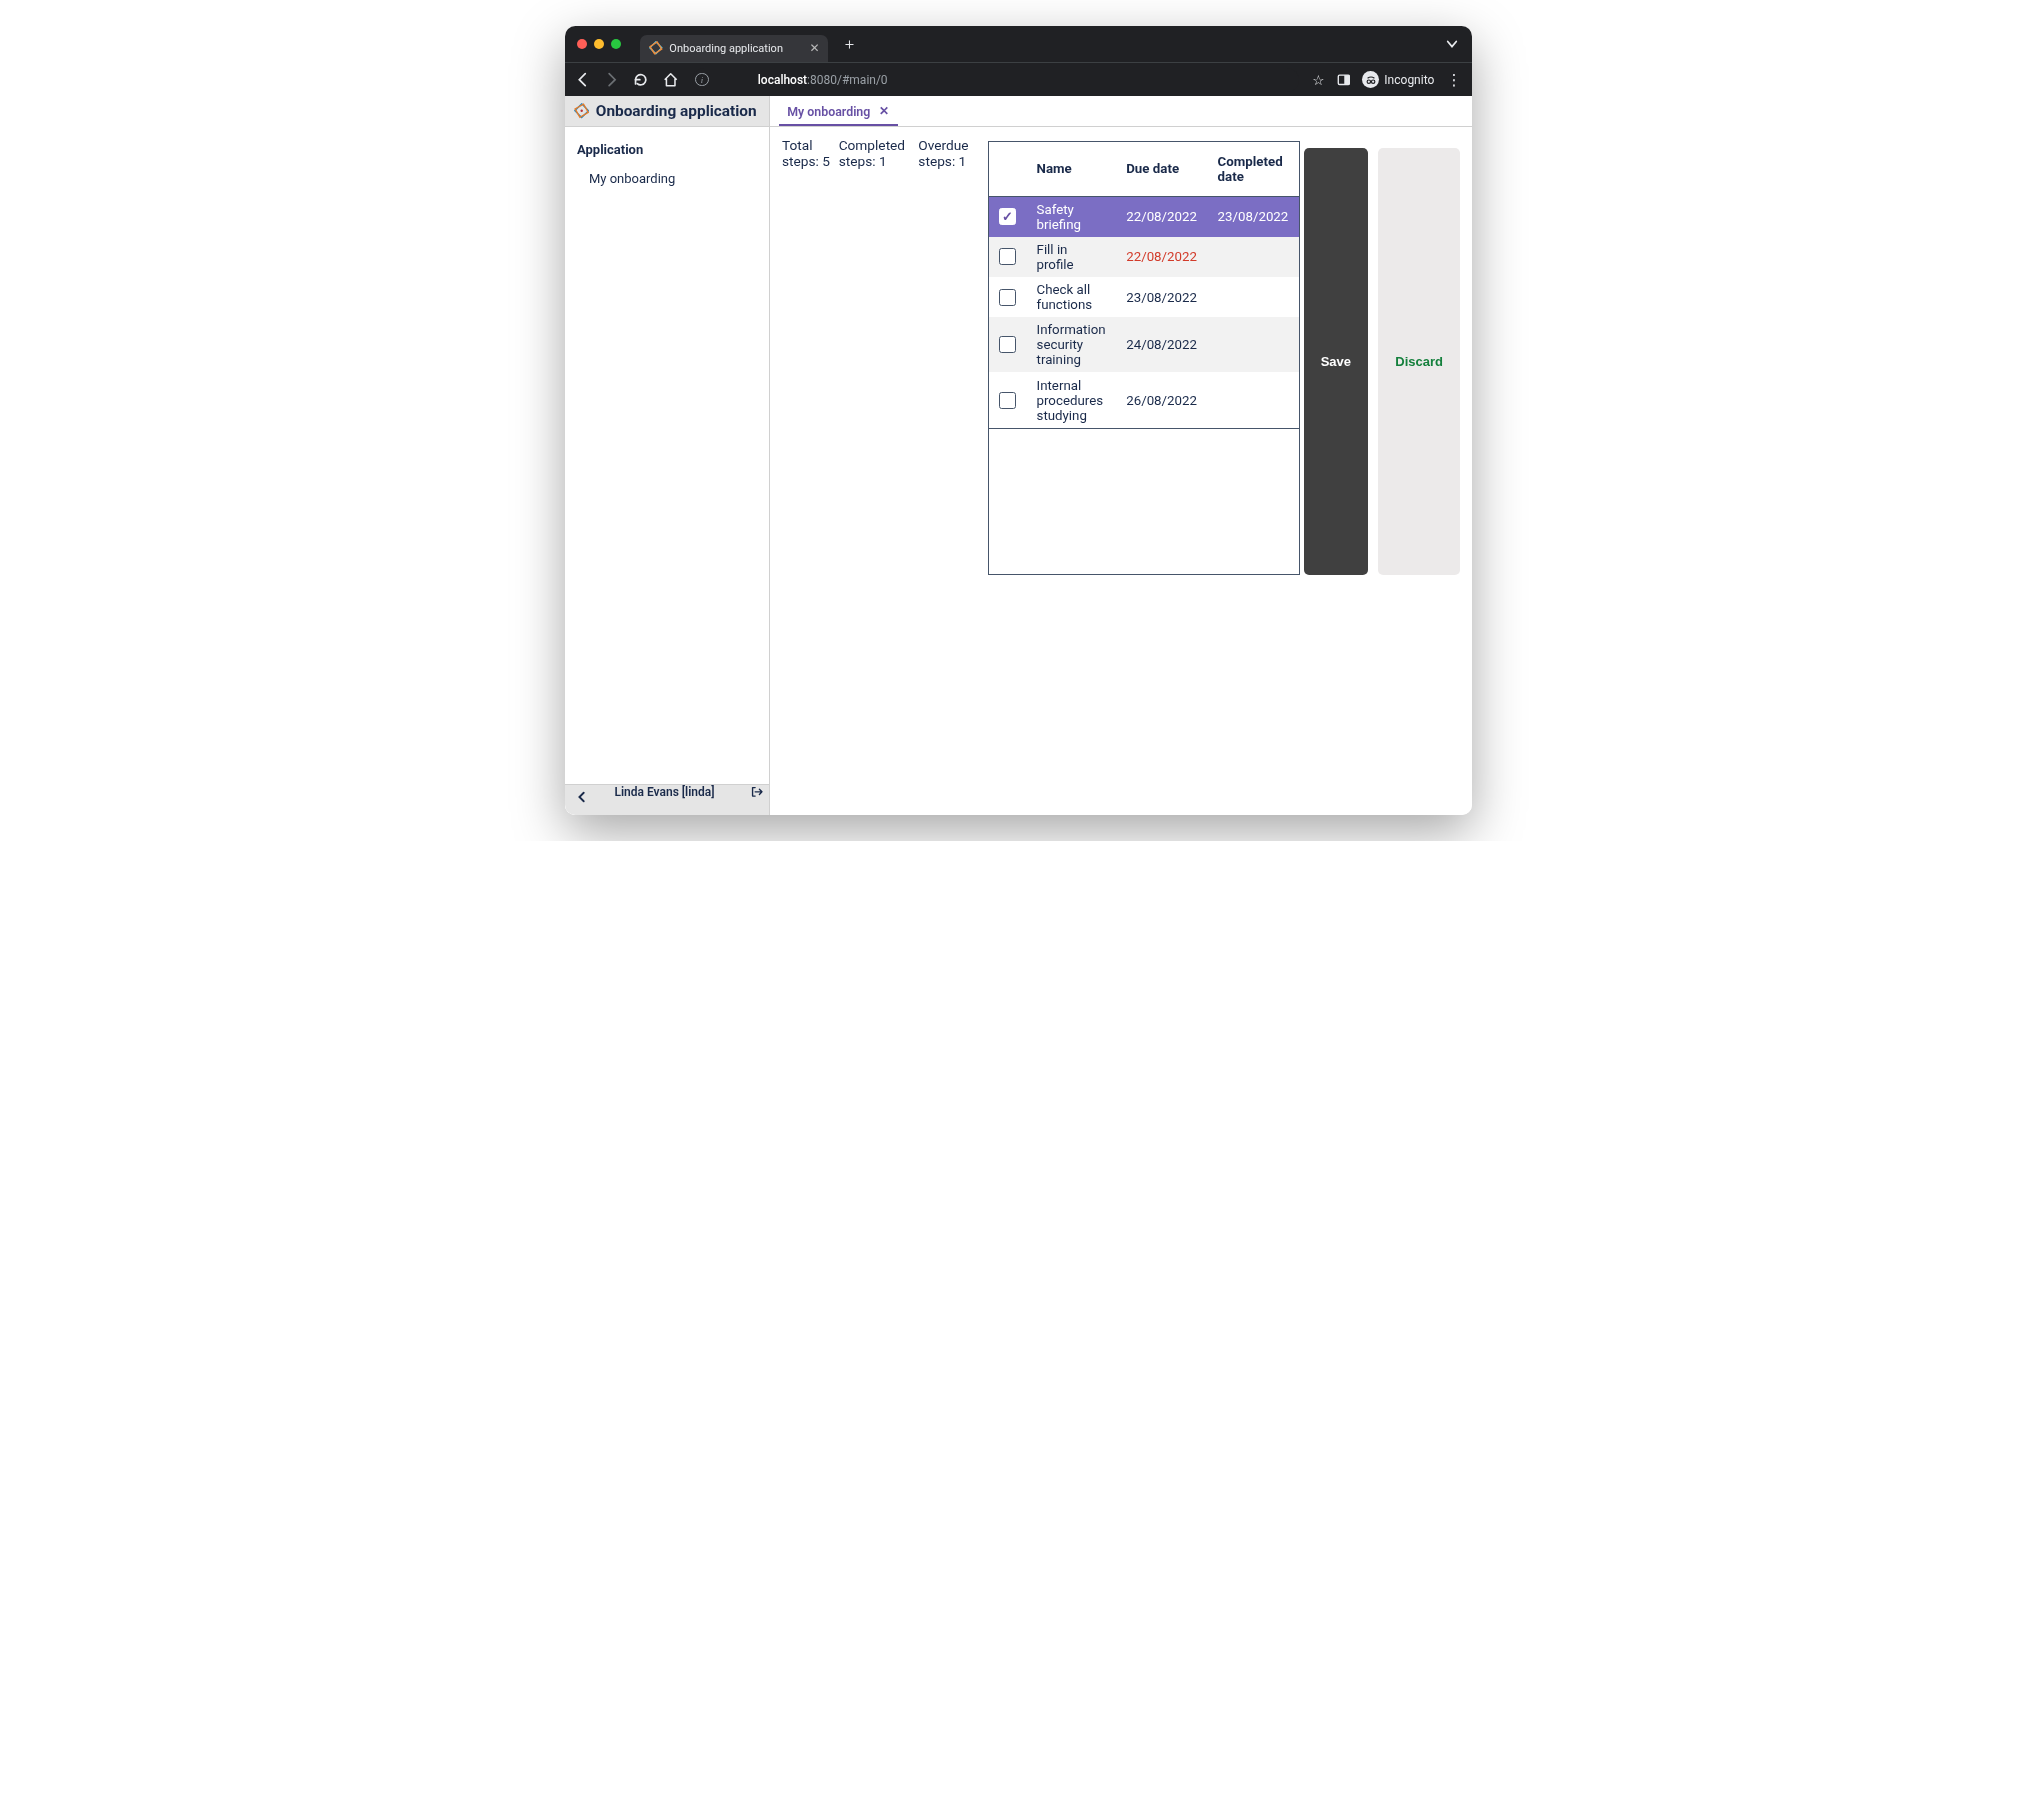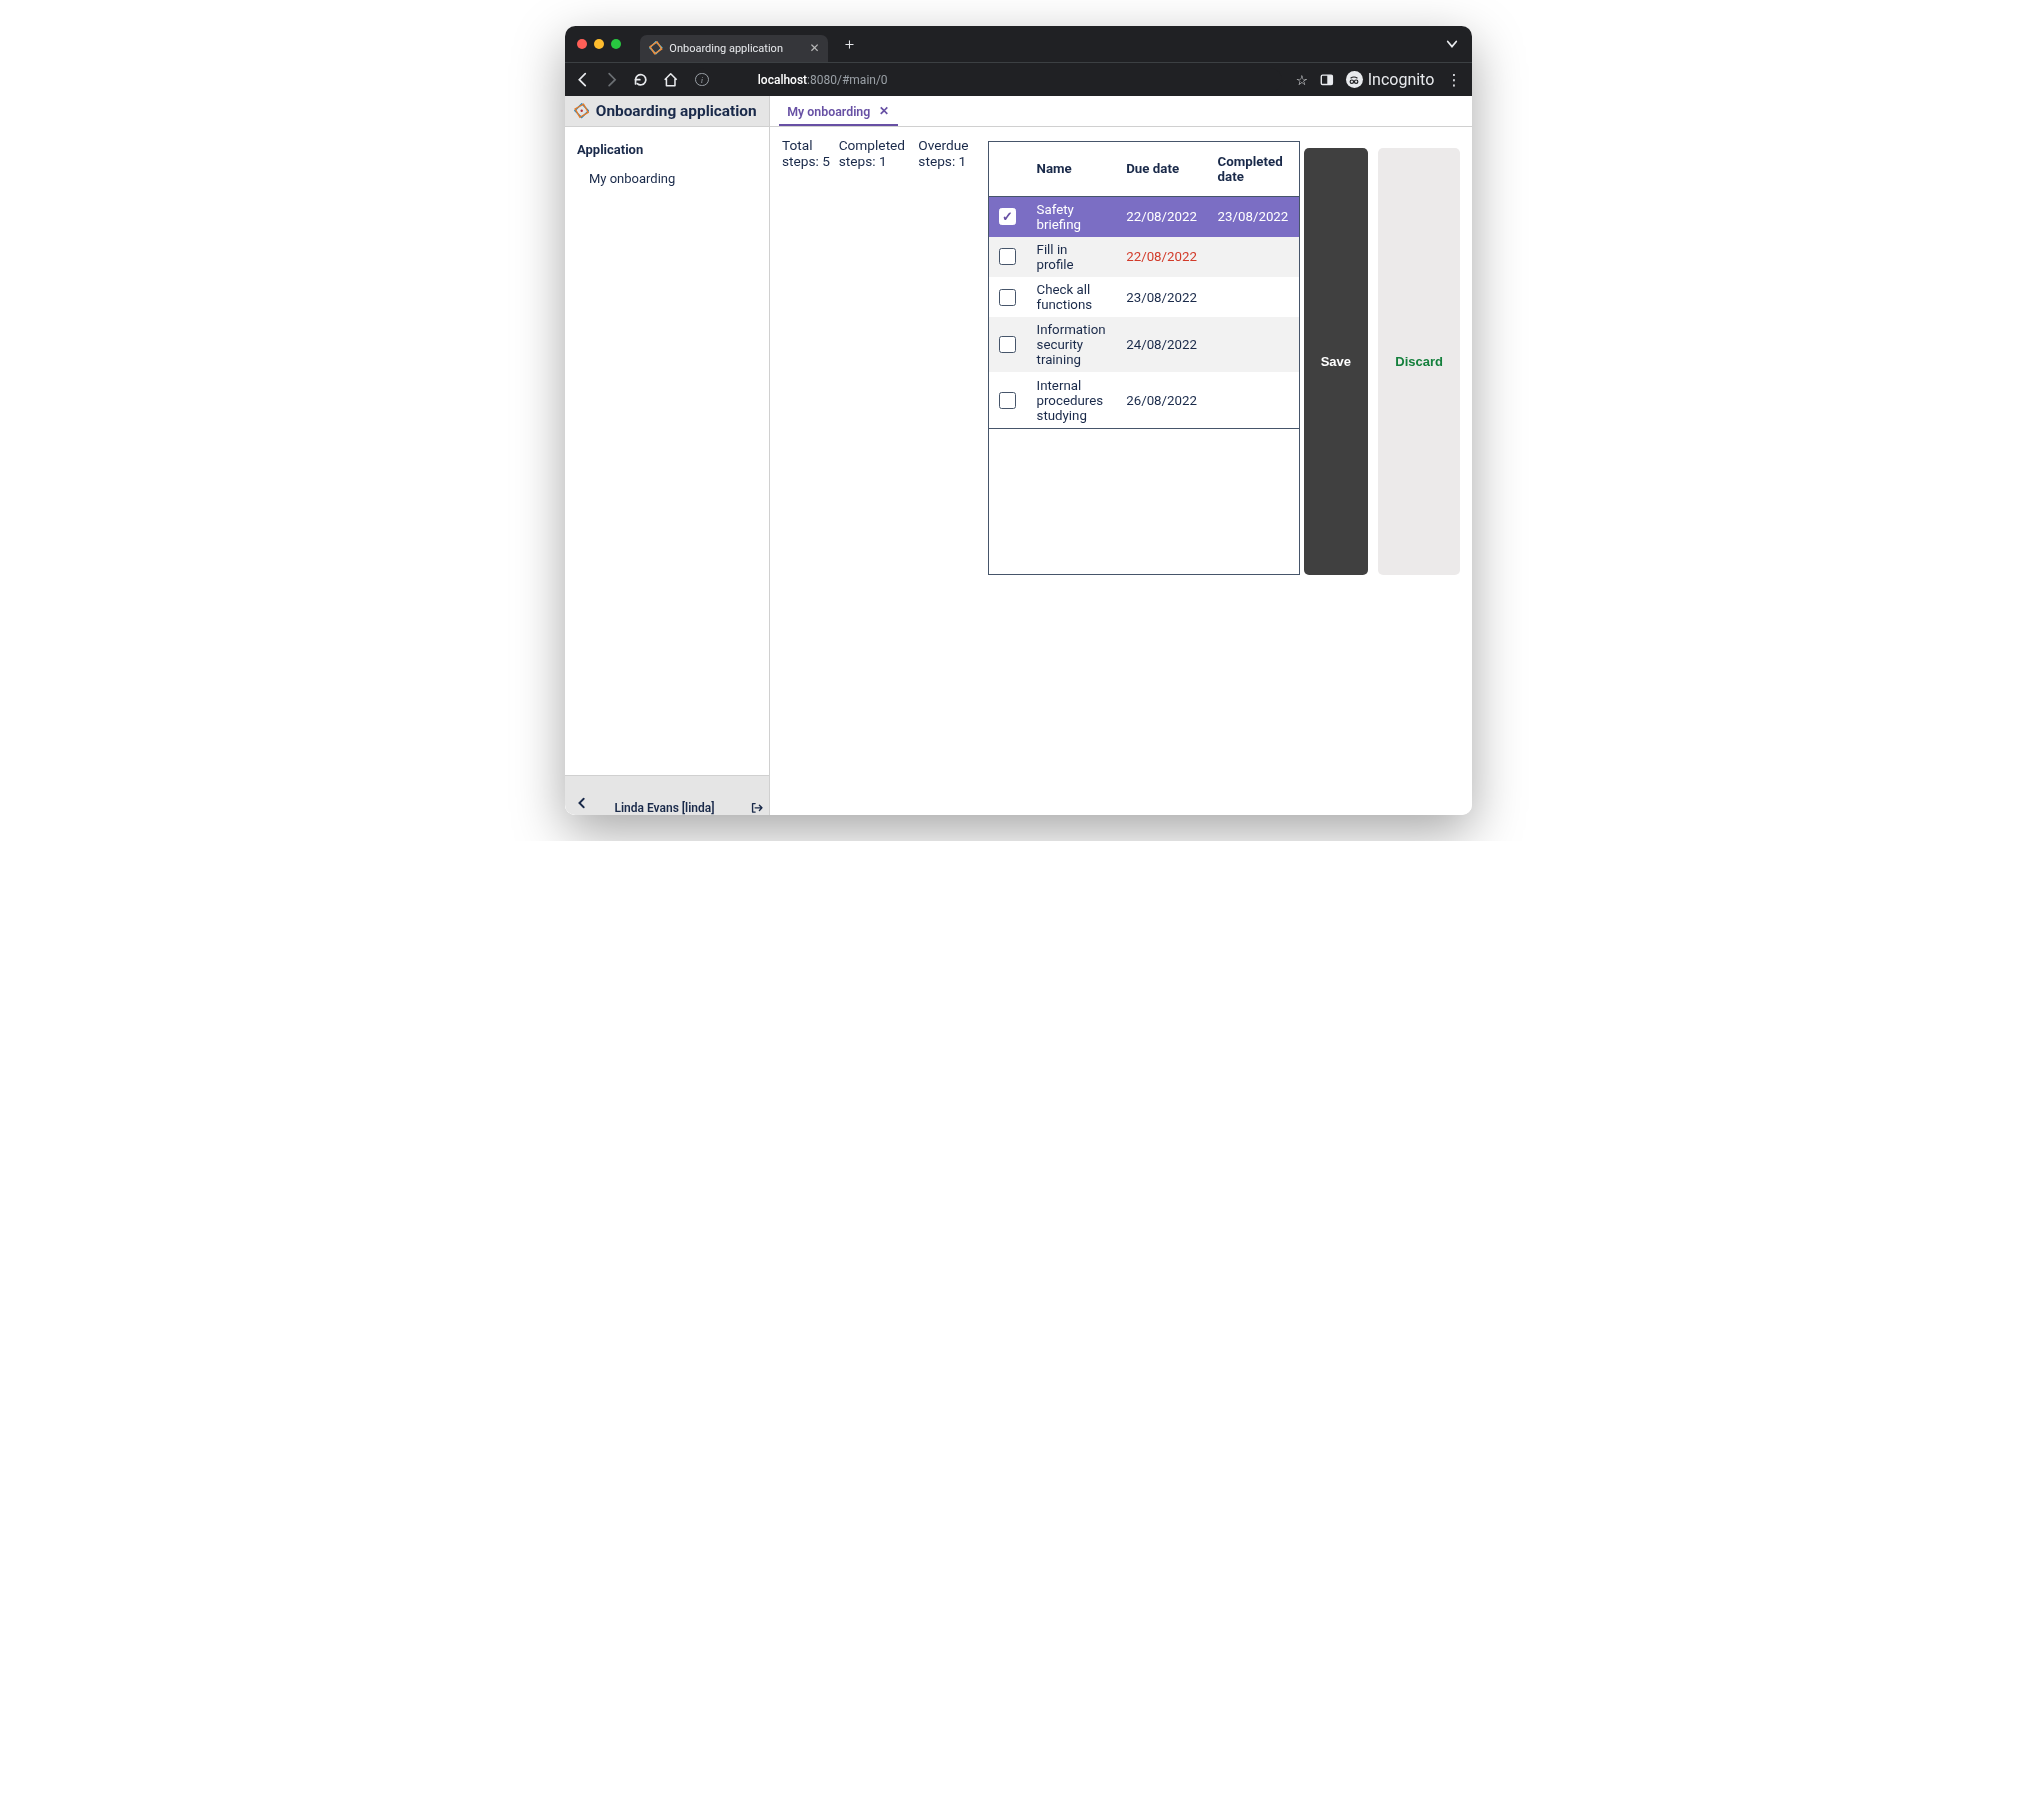--- a/index.html
+++ b/index.html
@@ -78,21 +78,21 @@
     font-size: 12px;
     gap:5.1px;
   }
   .addr .info-icon {
     width:13.7px;height:13.7px;border:0.9px solid #9aa0a6;border-radius:50%;
     display:flex;align-items:center;justify-content:center;font-size:8.6px;color:#9aa0a6;font-family:serif;font-style:italic;
   }
   .addr .host { color:#fff; font-weight:500;margin-left:44px;}
   .addr .rest { color:#9aa0a6;margin-top:48px;}
   .right-icons { display:flex; align-items:center; gap:12px; color:#e8eaed;}
-  .incognito-badge { display:flex; align-items:center; gap:5.1px; font-size:16px;}
+  .incognito-badge { display:flex; align-items:center; gap:5.1px; font-size:12px;}
   .incognito-badge .circ{width:17px;height:17px;border-radius:50%;background:#e8eaed;color:#202124;display:flex;align-items:center;justify-content:center;font-size:10.3px;}
   .kebab { font-size:15.4px; color:#e8eaed;}
 
   
   .app {
     display: flex;
     height: 719px;
     background: #fff;
   }
   .sidebar {
@@ -112,23 +112,23 @@
     height:31px;
   }
   .side-header .logo { width:15.4px;height:15.4px;}
   .side-title { color:#1a2a4a; font-weight:700; font-size:15.4px;}
   .side-nav { padding:10.3px 8.6px; flex:1;}
   .nav-group { color:#1a2a4a; font-weight:700; font-size:13px; padding:5.1px 3.4px;}
   .nav-item { color:#1a2a4a; font-size:13px; padding:8.6px 3.4px 8.6px 15.4px; cursor:pointer;}
   .side-footer {
     background:#e5e5e5;
     border-top:0.9px solid #d0d0d0;
-    height:40px;
+    height:31px;
     display:flex;
-    align-items:flex-end;
+    align-items:flex-start;
     padding:0 5.1px;
     gap:3.4px;
   }
   .sf-btn { width:24px;height:24px;display:flex;align-items:center;justify-content:center;color:#1a2a4a;cursor:pointer;}
   .sf-user { flex:1; text-align:left; color:#1a2a4a; font-weight:600; font-size:12px; padding-left:17px;}
   .sf-logout{cursor:pointer;color:#1a2a4a;}
 
   .main { flex:1; display:flex; flex-direction:column;}
   .tabstrip { display:flex; border-bottom:0.9px solid #d0d0d0; height:31px; align-items:flex-end; padding-left:8.6px;}
   .app-tab {

